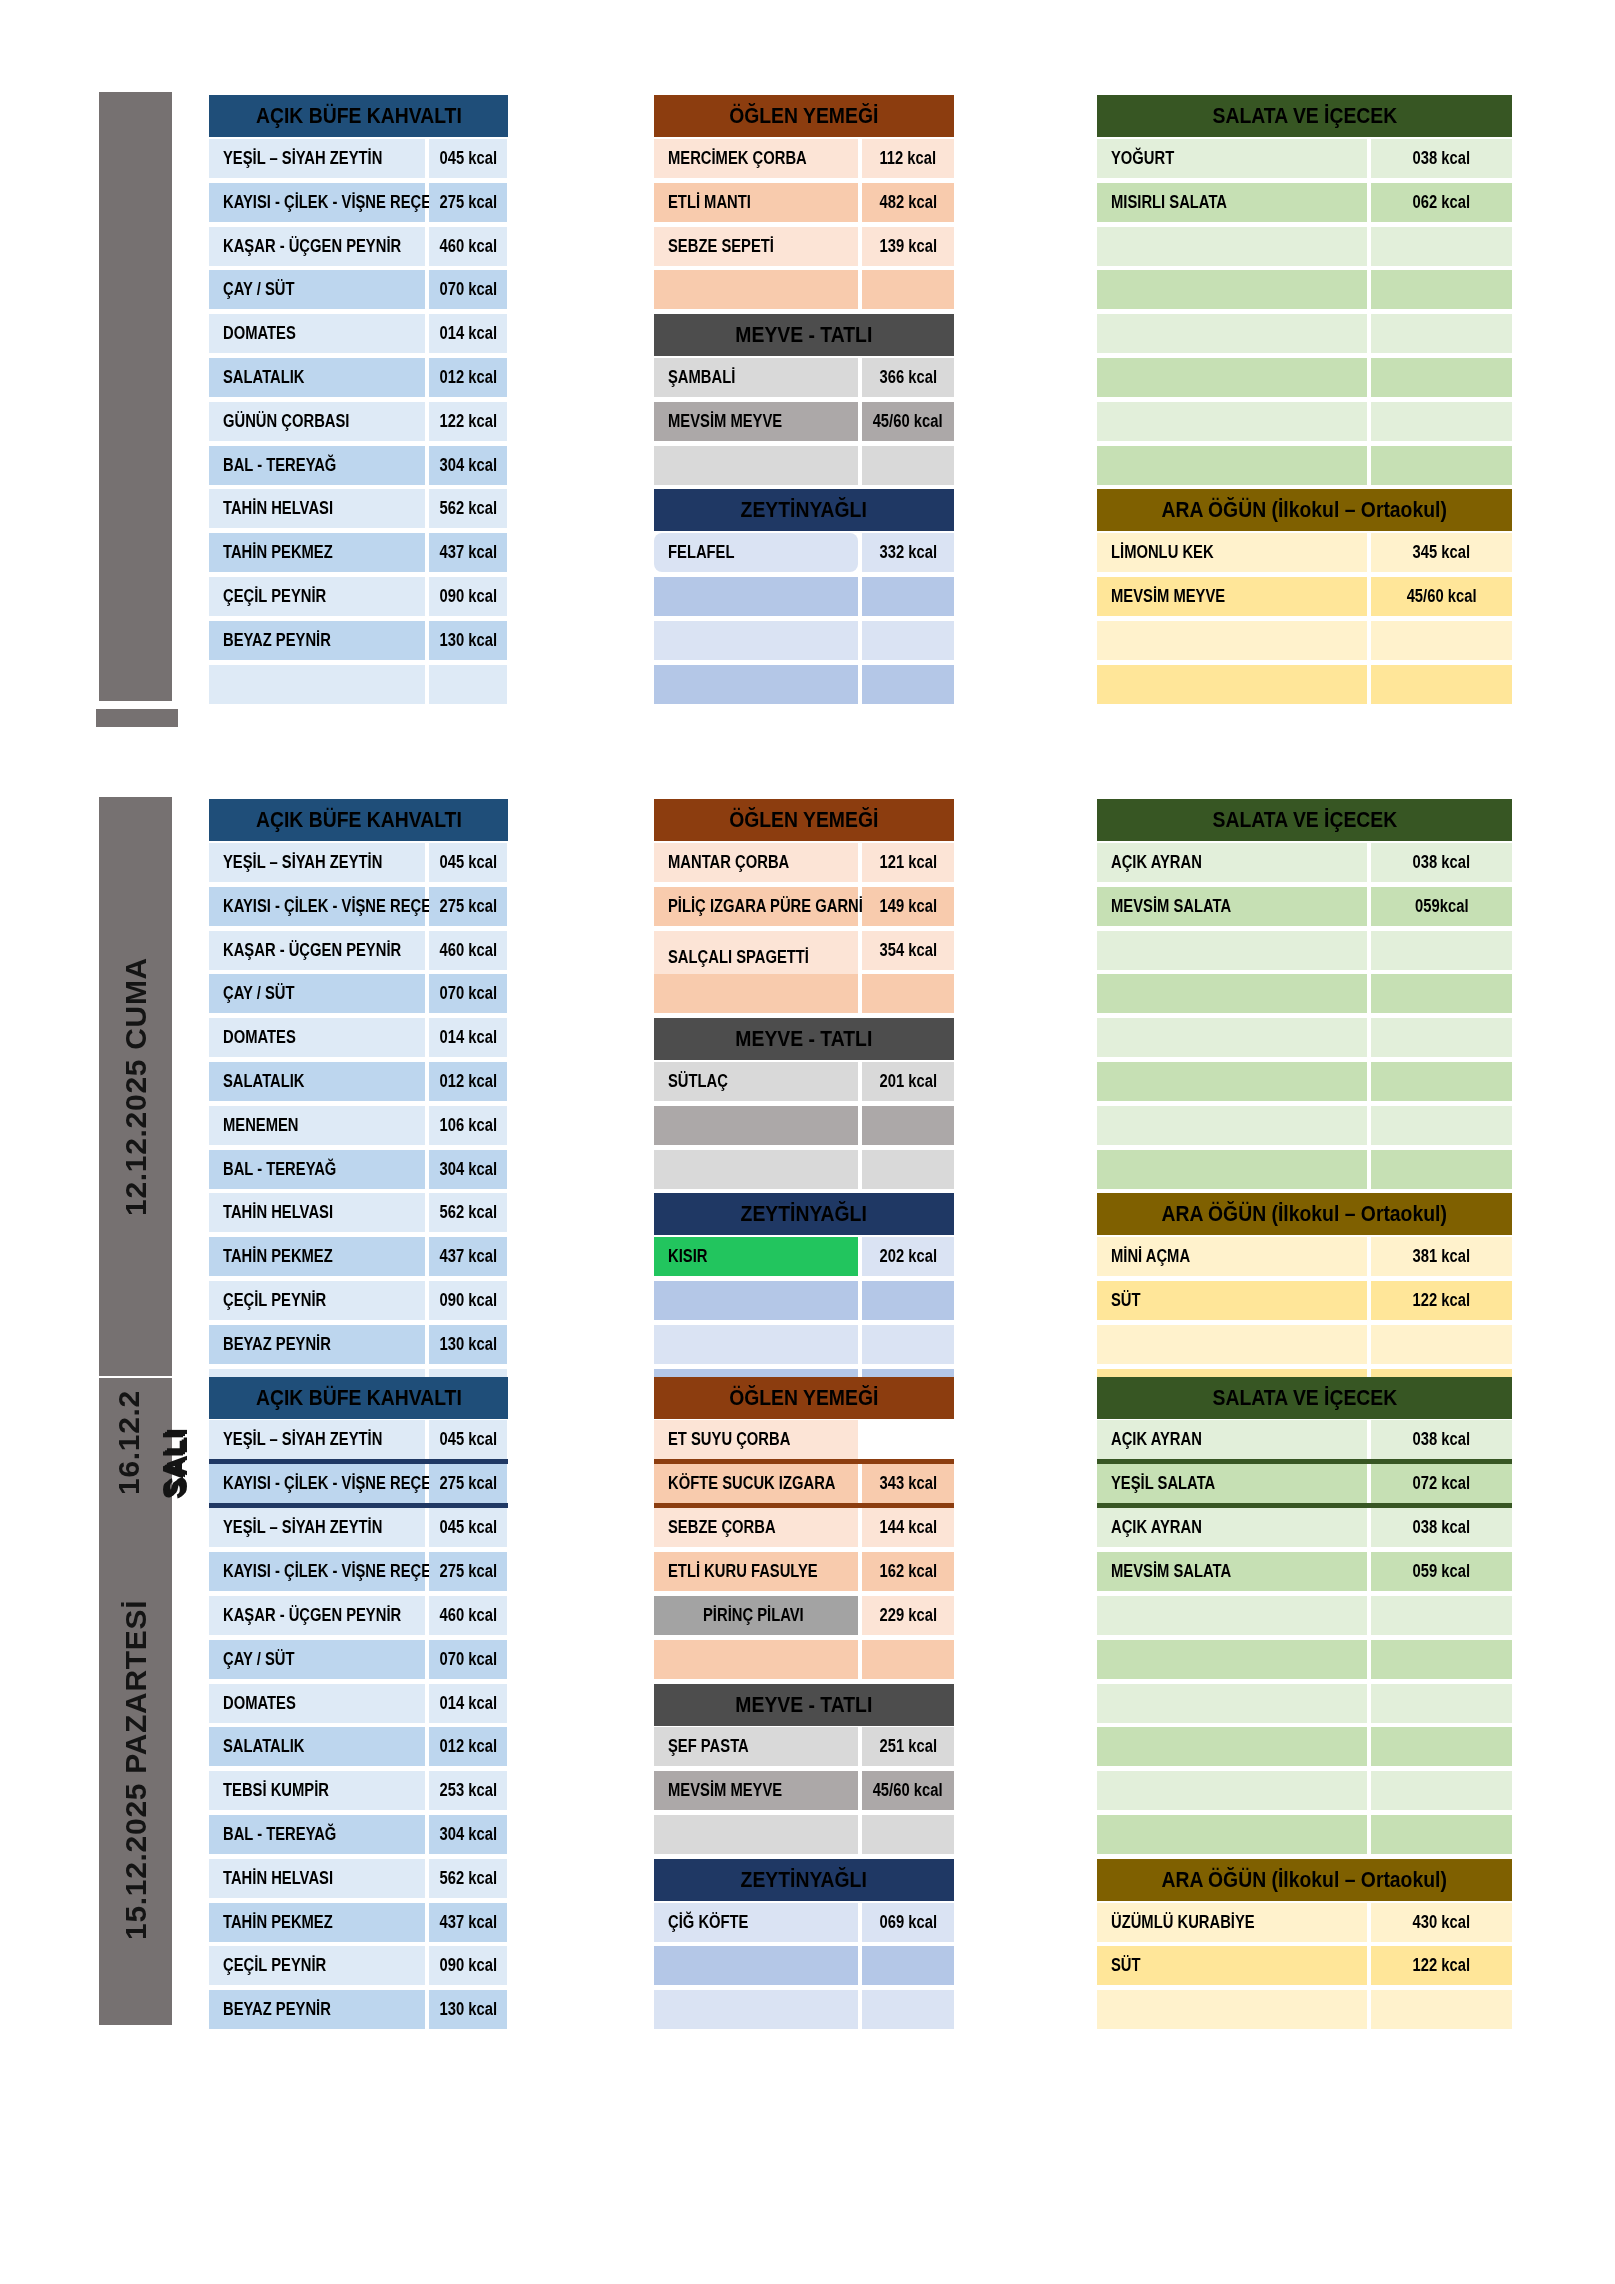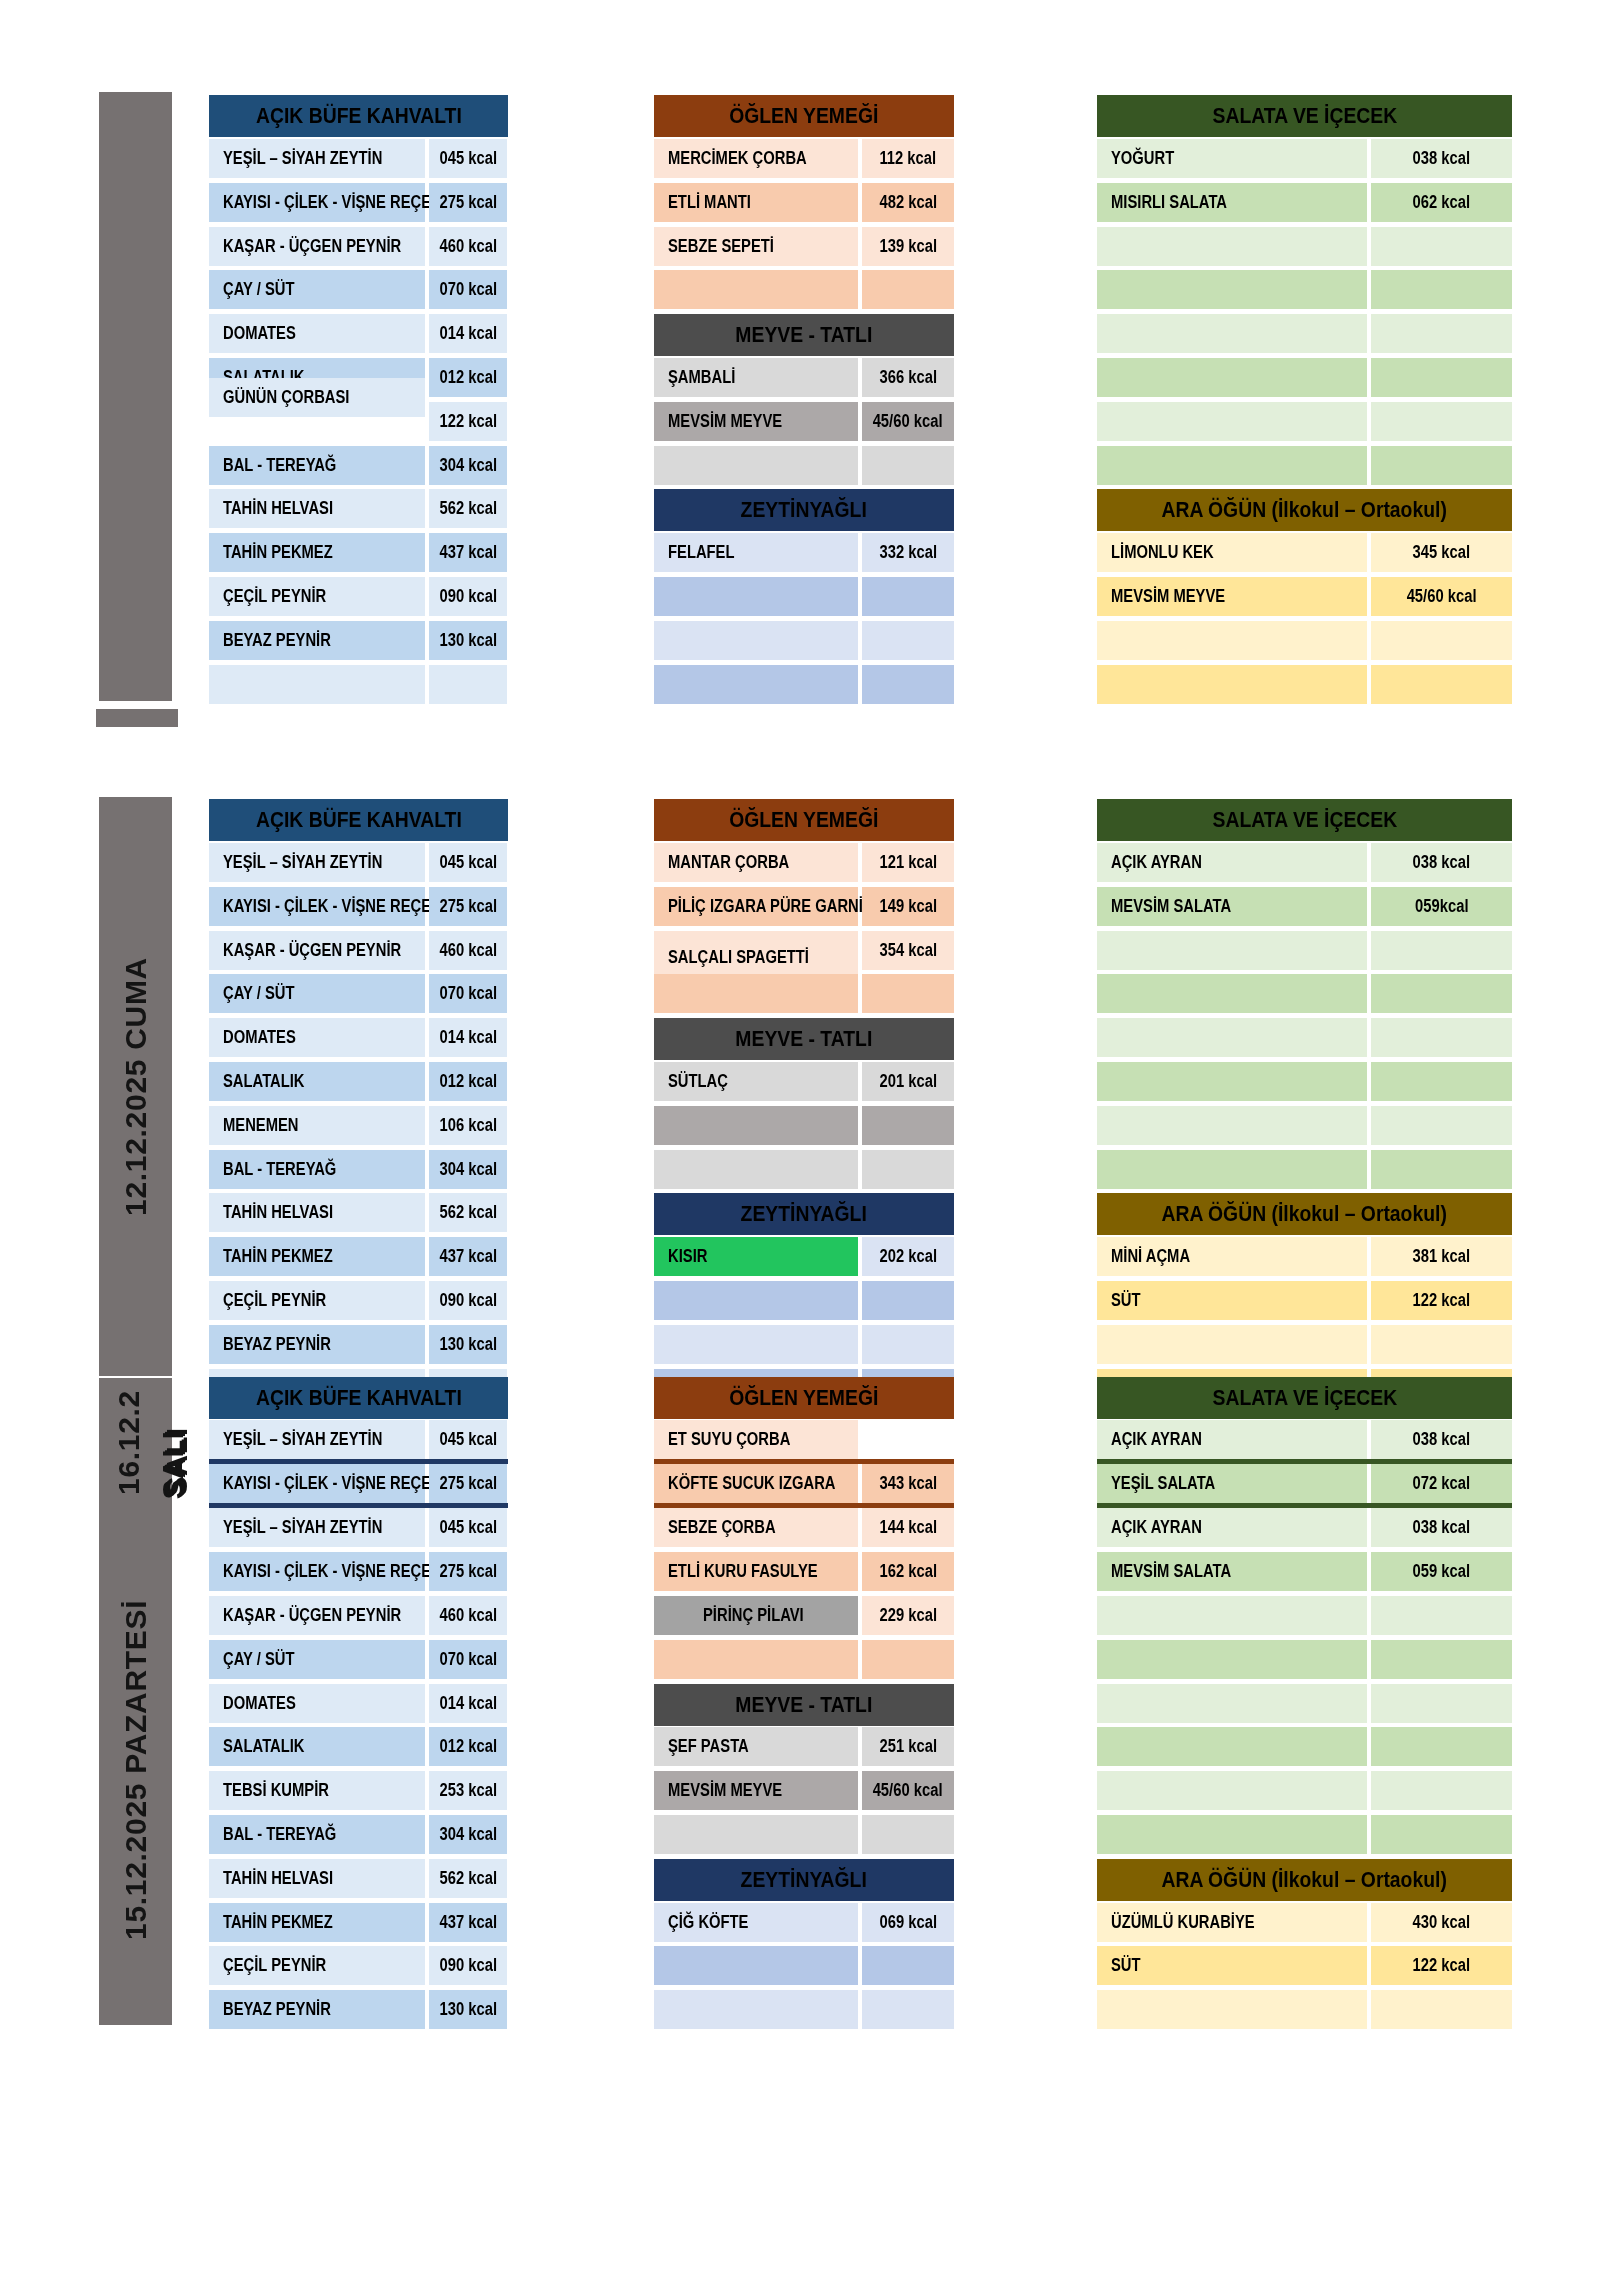--- a/index.html
+++ b/index.html
@@ -94,21 +94,21 @@
     </div>
     <div class="cell kcal" style="left: 429px; top: 314px; width: 78px; height: 39px; background: rgb(222, 234, 246);">
       <span>014 kcal</span>
     </div>
     <div class="cell name" style="left: 209px; top: 358px; width: 202px; height: 39px; background: rgb(189, 214, 238);">
       <span>SALATALIK</span>
     </div>
     <div class="cell kcal" style="left: 429px; top: 358px; width: 78px; height: 39px; background: rgb(189, 214, 238);">
       <span>012 kcal</span>
     </div>
-    <div class="cell name" style="left: 209px; top: 378px; width: 202px; height: 39px; background: rgb(222, 234, 246);">
+    <div class="cell name" style="left: 209px; top: 402px; width: 202px; height: 39px; background: rgb(222, 234, 246);">
       <span>GÜNÜN ÇORBASI</span>
     </div>
     <div class="cell kcal" style="left: 429px; top: 402px; width: 78px; height: 39px; background: rgb(222, 234, 246);">
       <span>122 kcal</span>
     </div>
     <div class="cell name" style="left: 209px; top: 446px; width: 202px; height: 39px; background: rgb(189, 214, 238);">
       <span>BAL - TEREYAĞ</span>
     </div>
     <div class="cell kcal" style="left: 429px; top: 446px; width: 78px; height: 39px; background: rgb(189, 214, 238);">
       <span>304 kcal</span>
@@ -187,21 +187,21 @@
     </div>
     <div class="cell name" style="left: 654px; top: 446px; width: 190px; height: 39px; background: rgb(217, 217, 217);">
       <span></span>
     </div>
     <div class="cell kcal" style="left: 862px; top: 446px; width: 92px; height: 39px; background: rgb(217, 217, 217);">
       <span></span>
     </div>
     <div class="hdr" style="left: 654px; top: 489px; width: 300px; height: 42px; background: rgb(31, 56, 100);">
       <span>ZEYTİNYAĞLI</span>
     </div>
-    <div class="cell name" style="left: 654px; top: 533px; width: 190px; height: 39px; background: rgb(218, 227, 243);">
+    <div class="cell name" style="left: 654px; top: 533px; width: 190px; height: 39px; background: rgb(218, 227, 243); border-radius: 8px;">
       <span>FELAFEL</span>
     </div>
     <div class="cell kcal" style="left: 862px; top: 533px; width: 92px; height: 39px; background: rgb(218, 227, 243);">
       <span>332 kcal</span>
     </div>
     <div class="cell name" style="left: 654px; top: 577px; width: 190px; height: 39px; background: rgb(180, 199, 231);">
       <span></span>
     </div>
     <div class="cell kcal" style="left: 862px; top: 577px; width: 92px; height: 39px; background: rgb(180, 199, 231);">
       <span></span>

